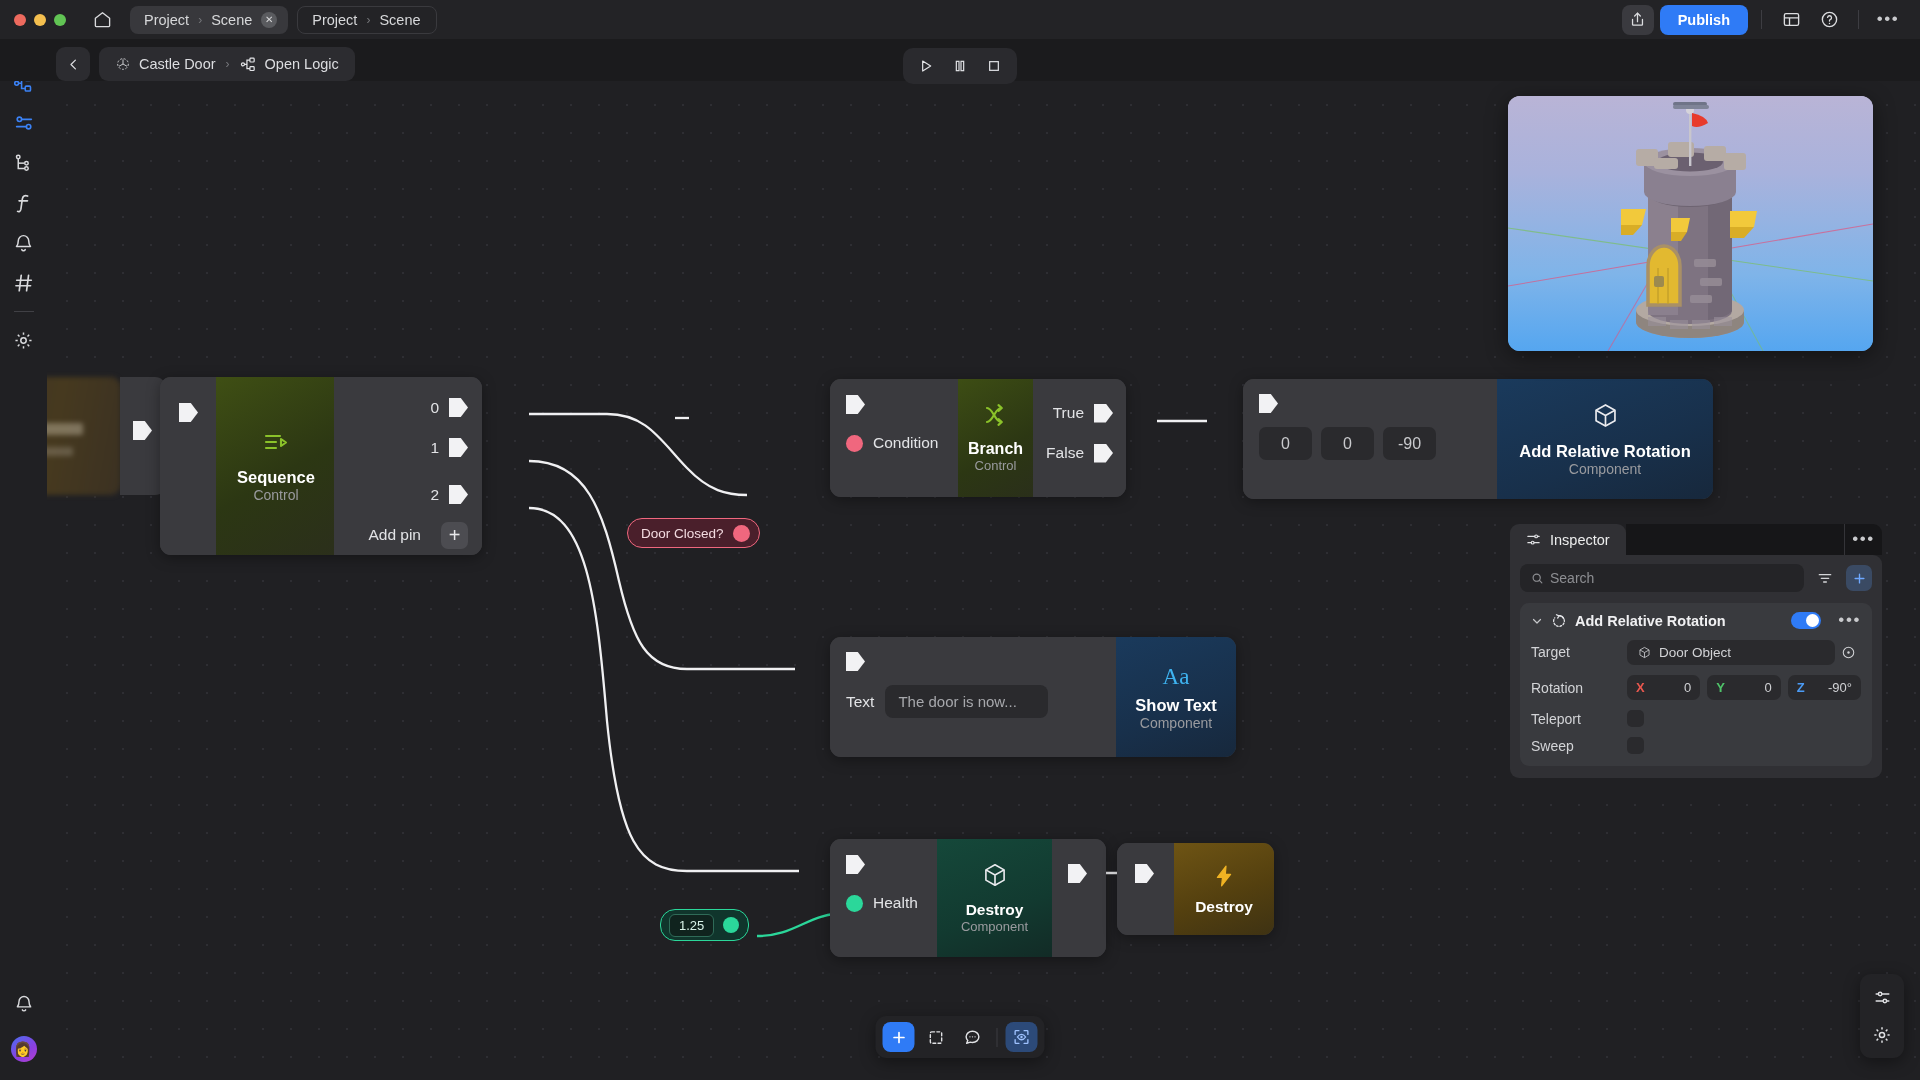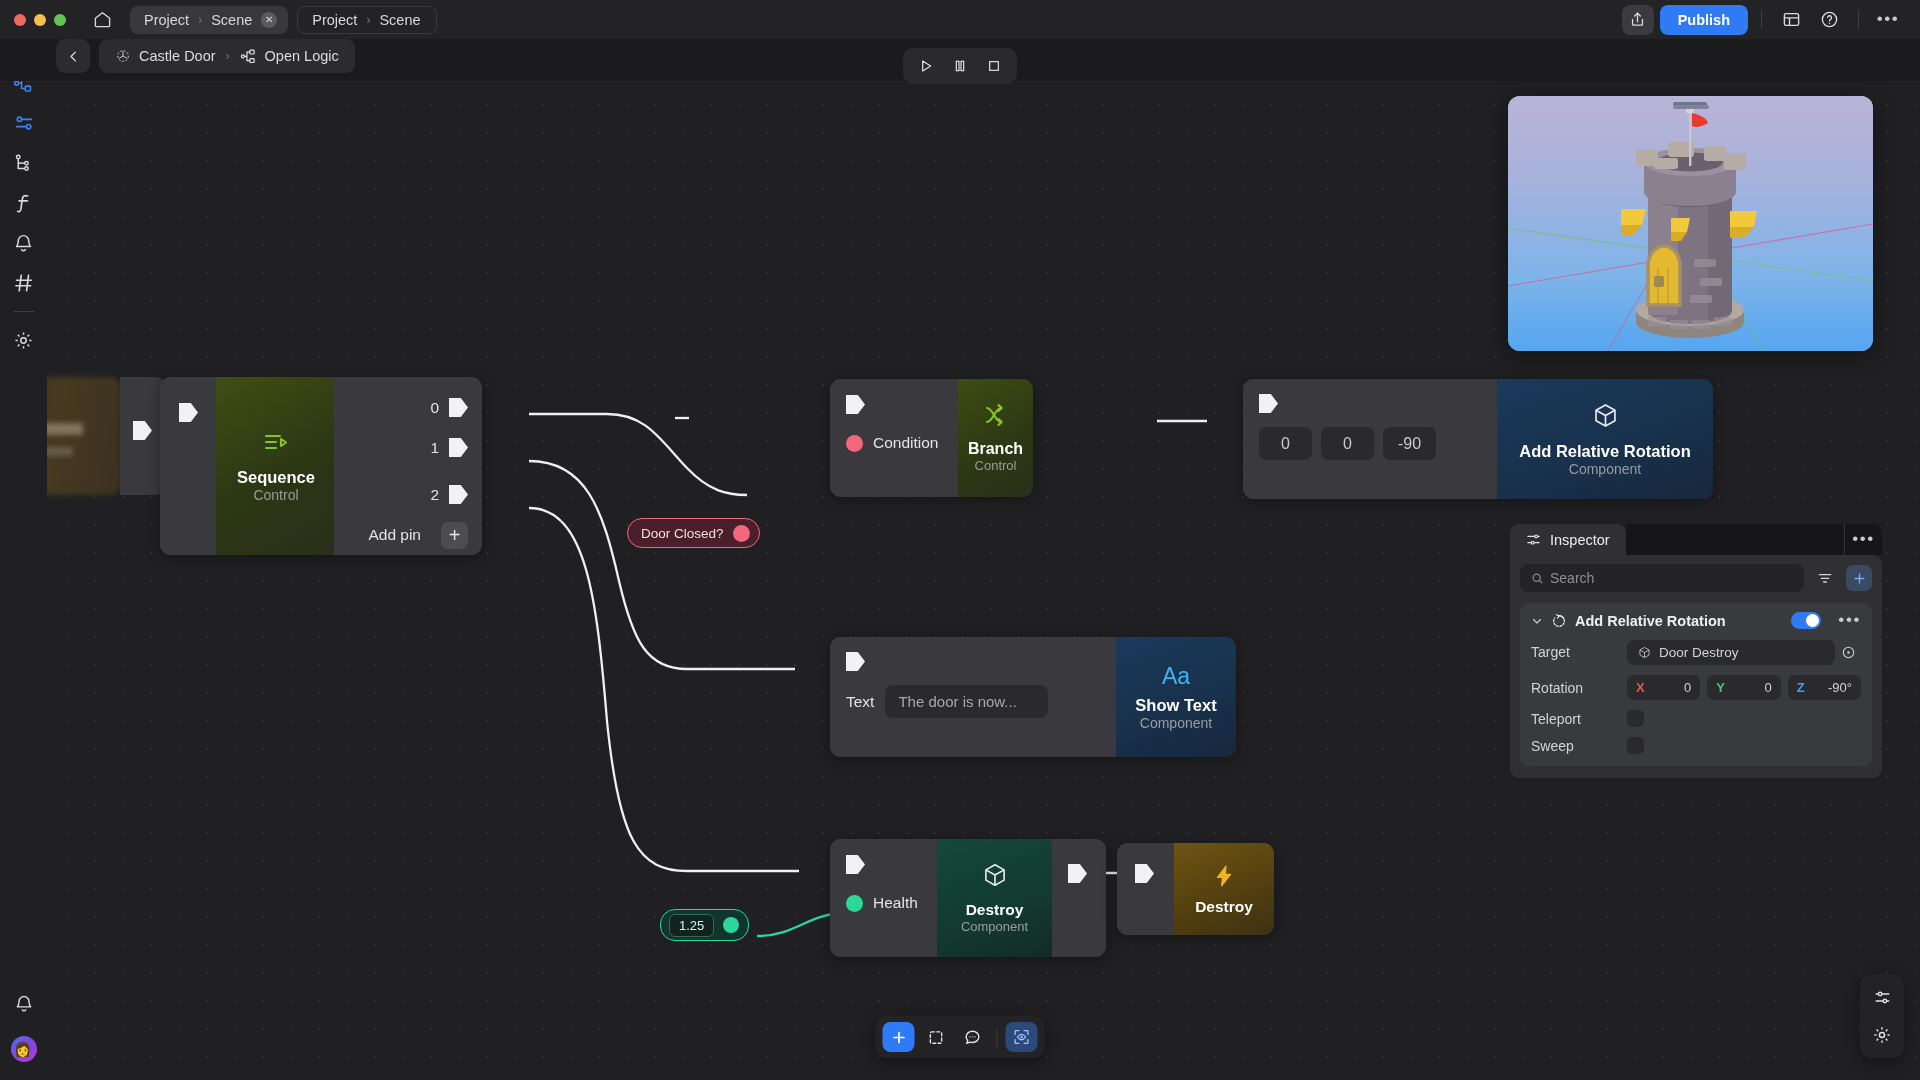--- a/index.html
+++ b/index.html
@@ -50,21 +50,21 @@
     padding: 0 18px; height: 30px; border-radius: 8px;
     display: flex; align-items: center; border: none;
     font-family: inherit;
   }
   .vdiv { width: 1px; height: 19px; background: #3d3d42; margin: 0 7px; }
   .dots { letter-spacing: 1.6px; font-size: 17px; color: #c9cacd; line-height: 0.6; }
 
   
   .subbar {
     position: absolute; top: 39px; left: 0; width: 1920px; height: 42px;
-    background: #1b1b1d; display: flex; align-items: flex-start; z-index: 35;
+    background: #1b1b1d; display: flex; align-items: flex-end; z-index: 35;
   }
   .back-btn {
     margin-left: 56px; width: 34px; height: 34px; border-radius: 9px;
     background: #2c2c30; display: flex; align-items: center; justify-content: center;
   }
   .crumbbar {
     margin-left: 9px; height: 34px; background: #2c2c30; border-radius: 9px;
     display: flex; align-items: center; padding: 0 16px; gap: 10px;
   }
   .crumbbar .ci { display: flex; align-items: center; gap: 8px; font-size: 14.5px; color: #dcdde0; }
@@ -486,20 +486,30 @@
         <div class="nicon">
           <svg width="26" height="24" viewBox="0 0 26 24" fill="none" stroke="#8bc22a" stroke-width="2.2" stroke-linecap="round" stroke-linejoin="round">
             <path d="M4 19c6 0 8-14 14-14"></path>
               <path d="M4 5c6 0 8 14 14 14"></path>
             <path d="M15.5 2.2 18.8 5l-3.3 2.8M15.5 16.2 18.8 19l-3.3 2.8"></path>
           </svg>
         </div>
         <div class="nt" style="font-size:16px;">Branch</div>
         <div class="ns" style="font-size:13px;">Control</div>
       </div>
+      <div class="np-right" style="width:93px; position:relative; padding:14px 13px 0 0;">
+        <div class="row" style="justify-content:flex-end;height:40px;">
+          <span class="rowlabel">True</span>
+          <div class="pin"></div>
+        </div>
+        <div class="row" style="justify-content:flex-end;height:40px;">
+          <span class="rowlabel">False</span>
+          <div class="pin"></div>
+        </div>
+      </div>
     </div>
 
     <div class="node" style="left:1196px; top:298px; height:120px;">
       <div class="np-left" style="width:254px; position:relative; padding:15px 0 0 16px;">
         <div class="pin"></div>
         <div class="row" style="margin-top:14px;gap:9px;">
           <div class="numbox">0</div>
           <div class="numbox">0</div>
           <div class="numbox">-90</div>
         </div>
@@ -519,21 +529,21 @@
     <div class="node" style="left:783px; top:556px; height:120px;">
       <div class="np-left" style="width:286px; position:relative; padding:15px 0 0 16px;">
         <div class="pin"></div>
         <div class="row" style="margin-top:14px;gap:11px;">
           <span class="rowlabel">Text</span>
           <div class="txtbox" style="width:163px;">The door is now...</div>
         </div>
       </div>
       <div class="np-mid" style="width:120px; background:linear-gradient(160deg,#1a3a5c 0%,#18304b 60%,#17283c 100%);">
         <div class="nicon" style="margin-bottom:6px;">
-          <span style="font-size:23px;color:#3eb3f0;font-weight:400;">Aa</span>
+          <span style="font-size:23px;color:#3eb3f0;font-weight:400;font-family:Liberation Serif, serif;">Aa</span>
         </div>
         <div class="nt">Show Text</div>
         <div class="ns">Component</div>
       </div>
     </div>
 
     <div class="pill num" style="left:613px; top:828px; height:32px;">
       <span class="nb">1.25</span>
       <div class="dotpin" style="background:#2bd79a;width:16px;height:16px;"></div>
     </div>
@@ -700,21 +710,21 @@
           <span class="dots" style="margin-left:9px;">•••</span>
         </div>
 
         <div class="prop">
           <span class="prop-label">Target</span>
           <div class="objfield">
             <svg width="13" height="13" viewBox="0 0 24 24" fill="none" stroke="#c5c6ca" stroke-width="1.6" stroke-linejoin="round">
               <path d="M12 2.6 20.4 7.3v9.4L12 21.4 3.6 16.7V7.3z"></path>
                 <path d="M12 12 20.4 7.3M12 12v9.4M12 12 3.6 7.3"></path>
             </svg>
-            <span>Door Destroy</span>
+            <span>Door Object</span>
           </div>
           <div class="sq-btn">
             <svg width="15" height="15" viewBox="0 0 24 24" fill="none" stroke="#d2d3d6" stroke-width="1.7">
               <circle cx="12" cy="12" r="8.4"></circle>
                 <circle cx="12" cy="12" r="1.9" fill="#d2d3d6" stroke="none"></circle>
             </svg>
           </div>
         </div>
 
         <div class="prop">

